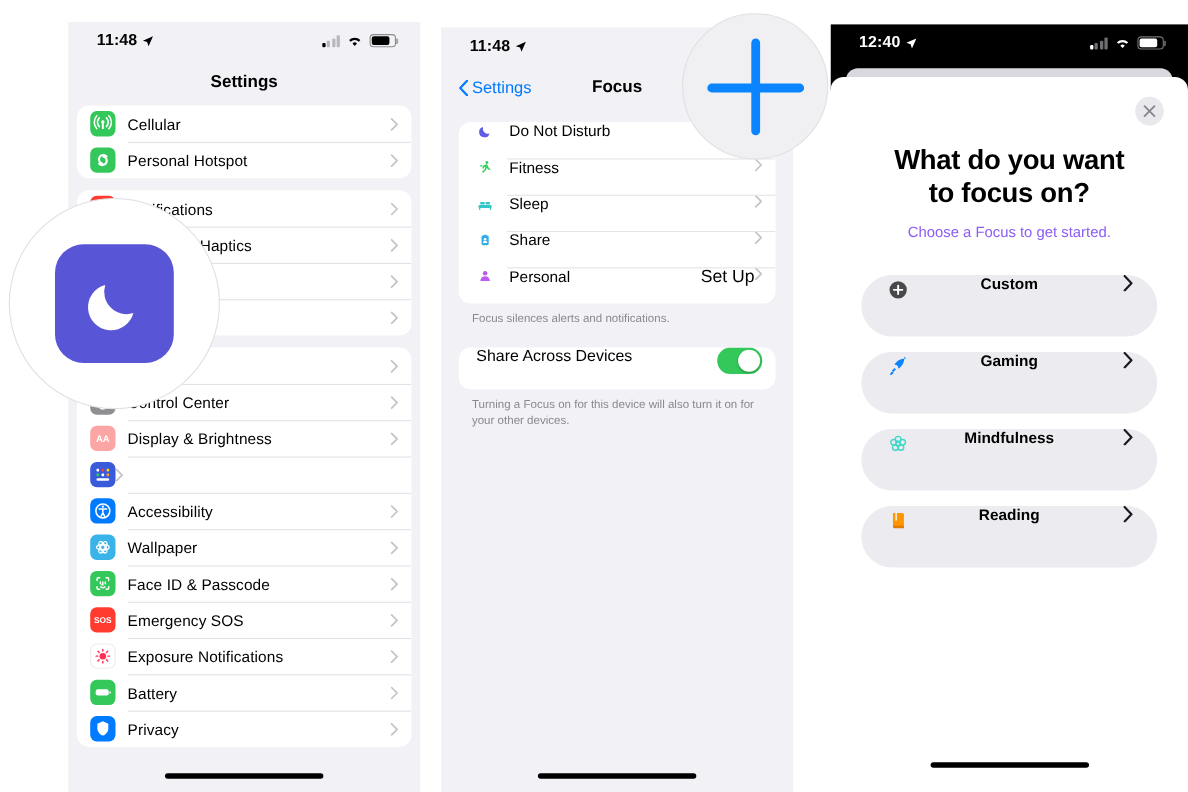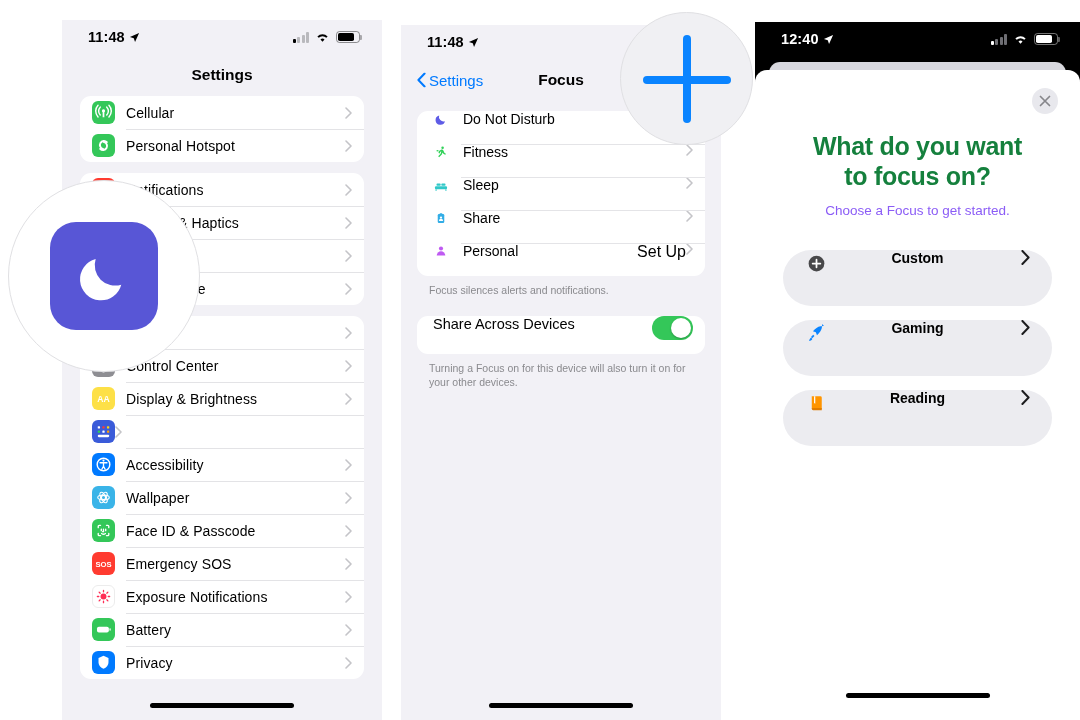--- a/index.html
+++ b/index.html
@@ -40,21 +40,21 @@
   .dark .batt::after { background: rgba(255,255,255,.35); }
 
   
   .navbar { position: relative; height: 42px; display:flex; align-items:center; justify-content:center; }
   .nav-title { font-size: 15.5px; font-weight: 700; color:#000; }
   .nav-back { position:absolute; left: 16px; top:50%; transform: translateY(-50%); display:flex; align-items:center; gap:3px; color:#007aff; font-size:15px; }
   .nav-back svg { display:block; }
   .nav-plus { position:absolute; right: 18px; top:50%; transform: translateY(-50%); color:#007aff; font-size: 22px; line-height:1; font-weight:300; }
 
   
-  .group { background:#fff; border-radius: 11px; margin: 0 18px; overflow: hidden; }
+  .group { background:#fff; border-radius: 11px; margin: 0 8px; overflow: hidden; }
   .row { display:flex; align-items:center; height: 33px; padding-left: 12px; position:relative; }
   .row + .row::before { content:""; position:absolute; left: 46px; right:0; top:0; height:1px; background:#e3e3e6; }
   .row .ico { width: 23px; height: 23px; border-radius: 6px; flex: 0 0 23px; display:flex; align-items:center; justify-content:center; overflow:hidden; }
   .row .ico svg { display:block; }
   .row .lbl { flex:1; margin-left: 11px; font-size: 14px; color:#000; letter-spacing:.1px; }
   .chev { margin-right: 12px; color:#c4c4c8; flex:0 0 auto; }
   .chev svg { display:block; }
   .group-note { font-size: 10.5px; color:#8a8a8e; line-height:1.35; margin: 6px 28px 0; }
   .gap { height: 11px; }
 
@@ -64,21 +64,21 @@
   .frow .fico { width: 20px; flex:0 0 20px; display:flex; align-items:center; justify-content:center; }
   .frow .lbl { flex:1; margin-left: 12px; font-size: 14px; color:#000; }
 
   
   .toggle { width: 41px; height: 24px; border-radius: 13px; background:#34c759; position:relative; margin-right: 12px; flex:0 0 41px; }
   .toggle::after { content:""; position:absolute; right:2px; top:2px; width:20px; height:20px; border-radius:50%; background:#fff; box-shadow: 0 1px 2px rgba(0,0,0,.25); }
 
   
   .sheet { position:absolute; left:0; right:0; background:#fff; border-radius: 12px 12px 0 0; }
   .sheet-dismiss { position:absolute; right: 22px; top: 18px; width: 26px; height: 26px; border-radius:50%; background:#e8e8ed; display:flex; align-items:center; justify-content:center; color:#8a8a8e; }
-  .sheet-h1 { text-align:center; font-size: 25px; font-weight: 700; line-height: 1.18; color:#15803d; letter-spacing:-.3px; }
+  .sheet-h1 { text-align:center; font-size: 25px; font-weight: 700; line-height: 1.18; color:#000000; letter-spacing:-.3px; }
   .sheet-sub { text-align:center; font-size: 13.5px; color:#8b5cf6; margin-top: 12px; }
   .opt { height: 56px; margin: 0 28px 14px; background:#ececf0; border-radius: 28px; display:flex; align-items:flex-start; position:relative; }
   .opt .oico { position:absolute; left: 20px; width: 26px; height:26px; display:flex; align-items:center; justify-content:center; }
   .opt .olbl { flex:1; text-align:center; font-size: 14px; font-weight:600; color:#000; }
   .opt .ochev { position:absolute; right: 22px; color:#1c1c1e; }
 
   
   .home-ind { position:absolute; left:50%; transform:translateX(-50%); width: 144px; height: 5px; background:#000; border-radius: 3px; }
 
   
@@ -239,21 +239,21 @@
             </svg>
         </span>
         <span class="lbl">Control Center</span>
         <span class="chev">
             <svg width="7" height="12" viewBox="0 0 7 12">
               <path d="M1 1l5 5-5 5" stroke="currentColor" stroke-width="1.6" fill="none" stroke-linecap="round" stroke-linejoin="round"></path>
             </svg>
           </span>
       </div>
       <div class="row">
-        <span class="ico" style="background:#fde047;text-align:center;">
+        <span class="ico" style="background:#fca5a5;text-align:center;">
           <svg width="23" height="23" viewBox="0 0 24 24">
               <text x="12" y="15.6" text-anchor="middle" font-family="Liberation Sans, sans-serif" font-size="9" font-weight="700" fill="#fff">AA</text>
             </svg>
         </span>
         <span class="lbl">Display &amp; Brightness</span>
         <span class="chev">
             <svg width="7" height="12" viewBox="0 0 7 12">
               <path d="M1 1l5 5-5 5" stroke="currentColor" stroke-width="1.6" fill="none" stroke-linecap="round" stroke-linejoin="round"></path>
             </svg>
           </span>
@@ -586,20 +586,38 @@
                 </g>
               </svg>
           </span>
           <span class="olbl">Gaming</span>
           <span class="ochev"><svg width="9" height="15" viewBox="0 0 9 15">
                 <path d="M1.4 1l6.2 6.5L1.4 14" stroke="currentColor" stroke-width="2" fill="none" stroke-linecap="round" stroke-linejoin="round"></path>
               </svg></span>
         </div>
         <div class="opt">
           <span class="oico">
+            <svg width="23" height="23" viewBox="0 0 24 24">
+                <g fill="none" stroke="#40d6c8" stroke-width="1.3">
+                  <circle cx="12" cy="7.6" r="2.7"></circle>
+                  <circle cx="7.8" cy="10.6" r="2.7"></circle>
+                  <circle cx="16.2" cy="10.6" r="2.7"></circle>
+                  <circle cx="9.4" cy="15.4" r="2.7"></circle>
+                  <circle cx="14.6" cy="15.4" r="2.7"></circle>
+                  <circle cx="12" cy="11.8" r="2.3"></circle>
+                </g>
+              </svg>
+          </span>
+          <span class="olbl">Mindfulness</span>
+          <span class="ochev"><svg width="9" height="15" viewBox="0 0 9 15">
+                <path d="M1.4 1l6.2 6.5L1.4 14" stroke="currentColor" stroke-width="2" fill="none" stroke-linecap="round" stroke-linejoin="round"></path>
+              </svg></span>
+        </div>
+        <div class="opt">
+          <span class="oico">
             <svg width="21" height="23" viewBox="0 0 24 24">
                 <path d="M6.6 3.8h9.8a1.6 1.6 0 0 1 1.6 1.6v13.2H8.2a1.6 1.6 0 0 1-1.6-1.6z" fill="#ff9500"></path>
                 <path d="M6.6 17.2h11.4v2.4H8.2a1.6 1.6 0 0 1-1.6-1.6z" fill="#e07c00"></path>
                 <path d="M9.2 3.8h1.4v8.4l-.7-.7-.7.7z" fill="#fff"></path>
               </svg>
           </span>
           <span class="olbl">Reading</span>
           <span class="ochev"><svg width="9" height="15" viewBox="0 0 9 15">
                 <path d="M1.4 1l6.2 6.5L1.4 14" stroke="currentColor" stroke-width="2" fill="none" stroke-linecap="round" stroke-linejoin="round"></path>
               </svg></span>

